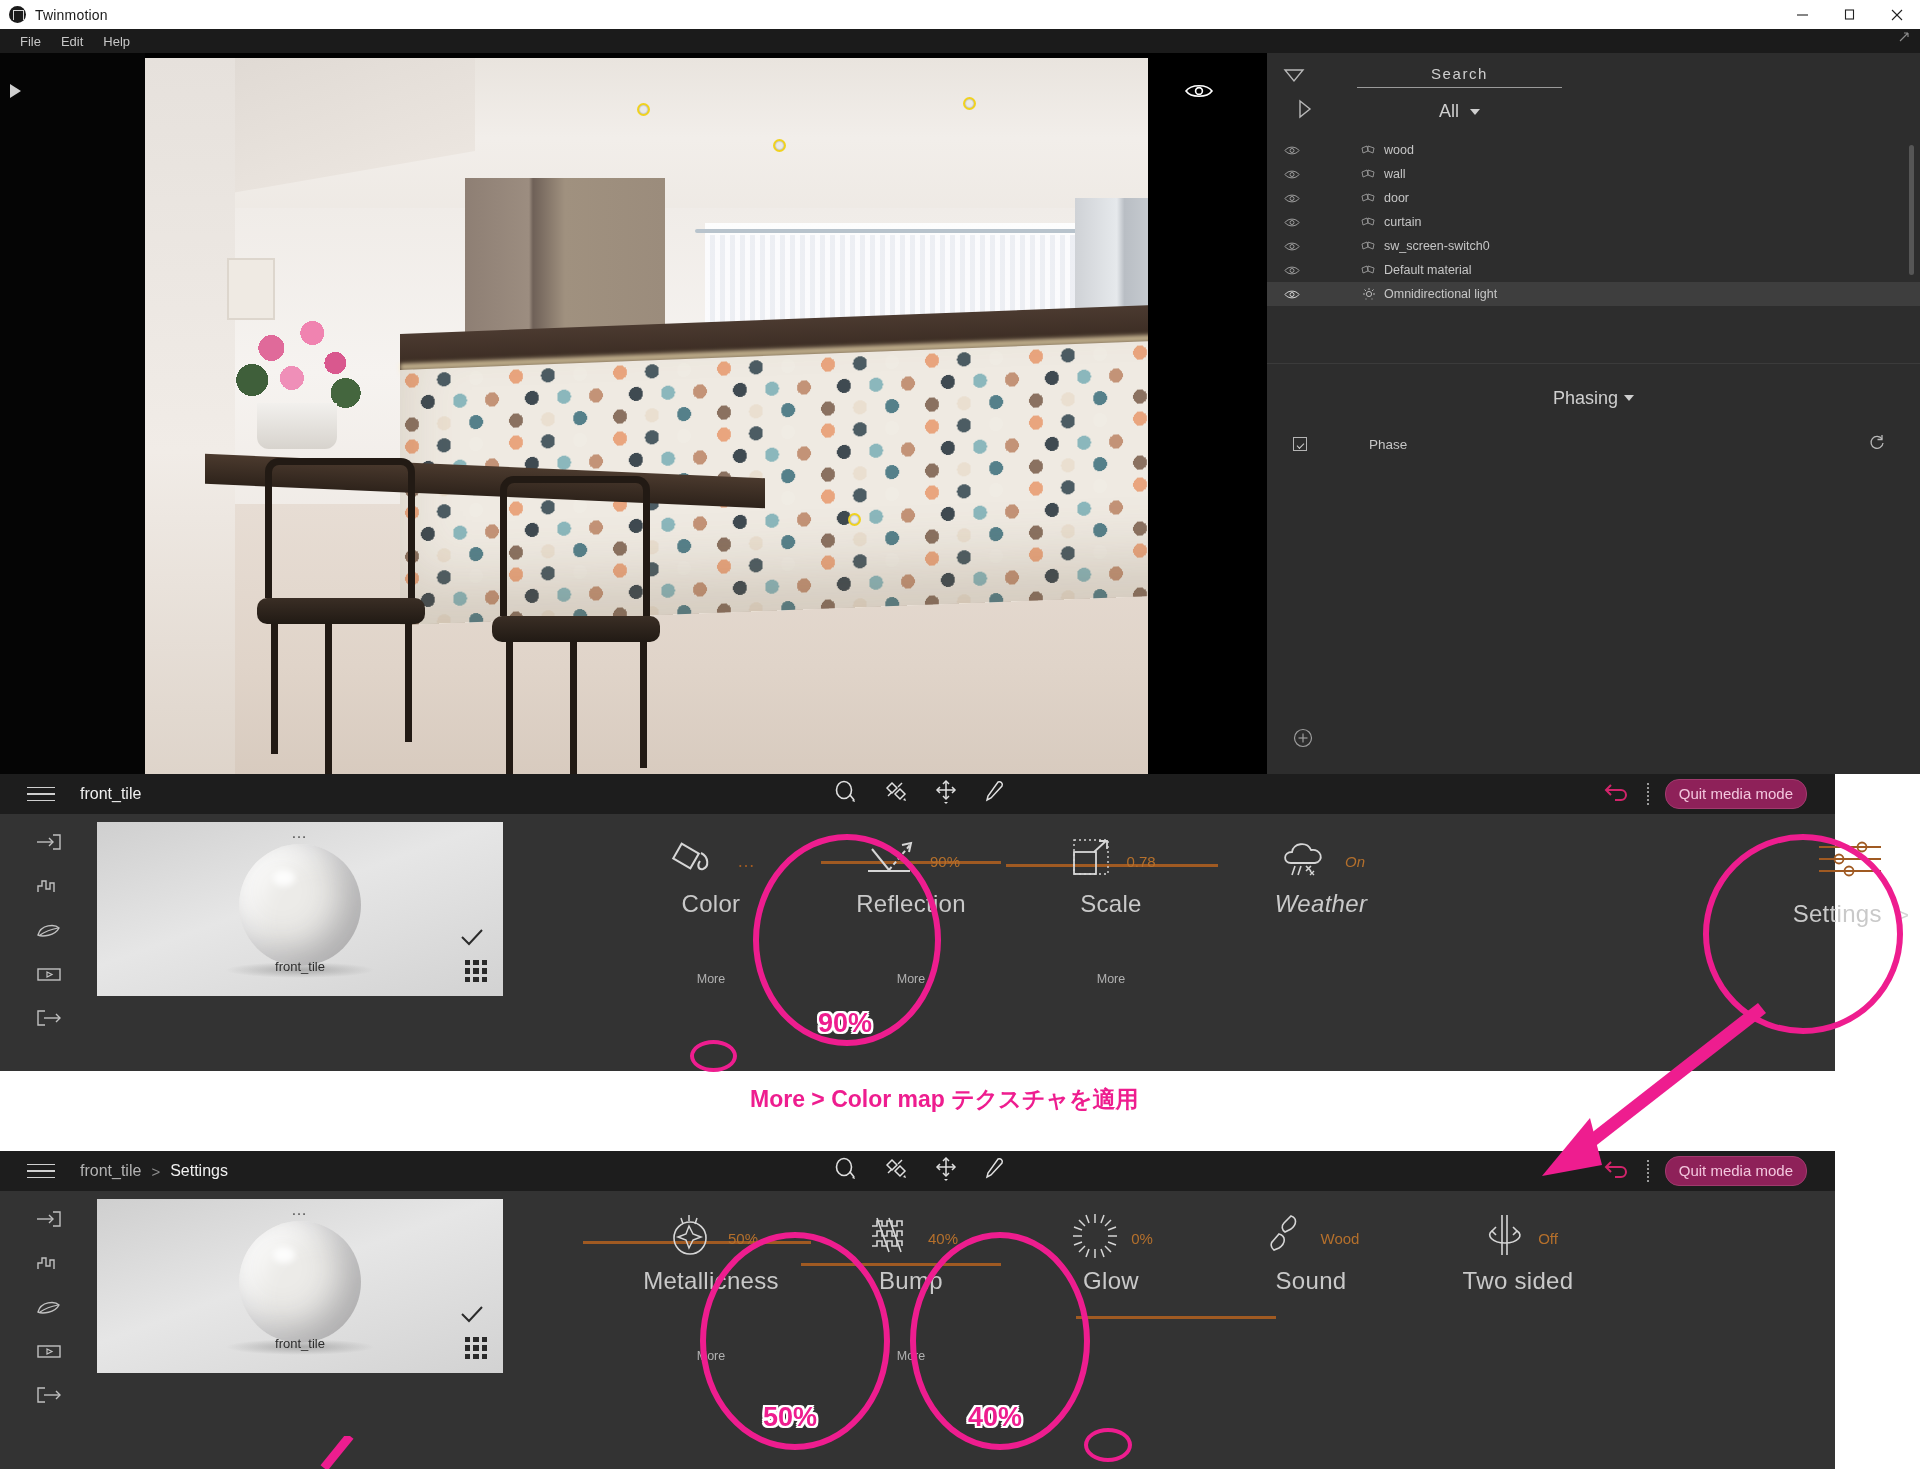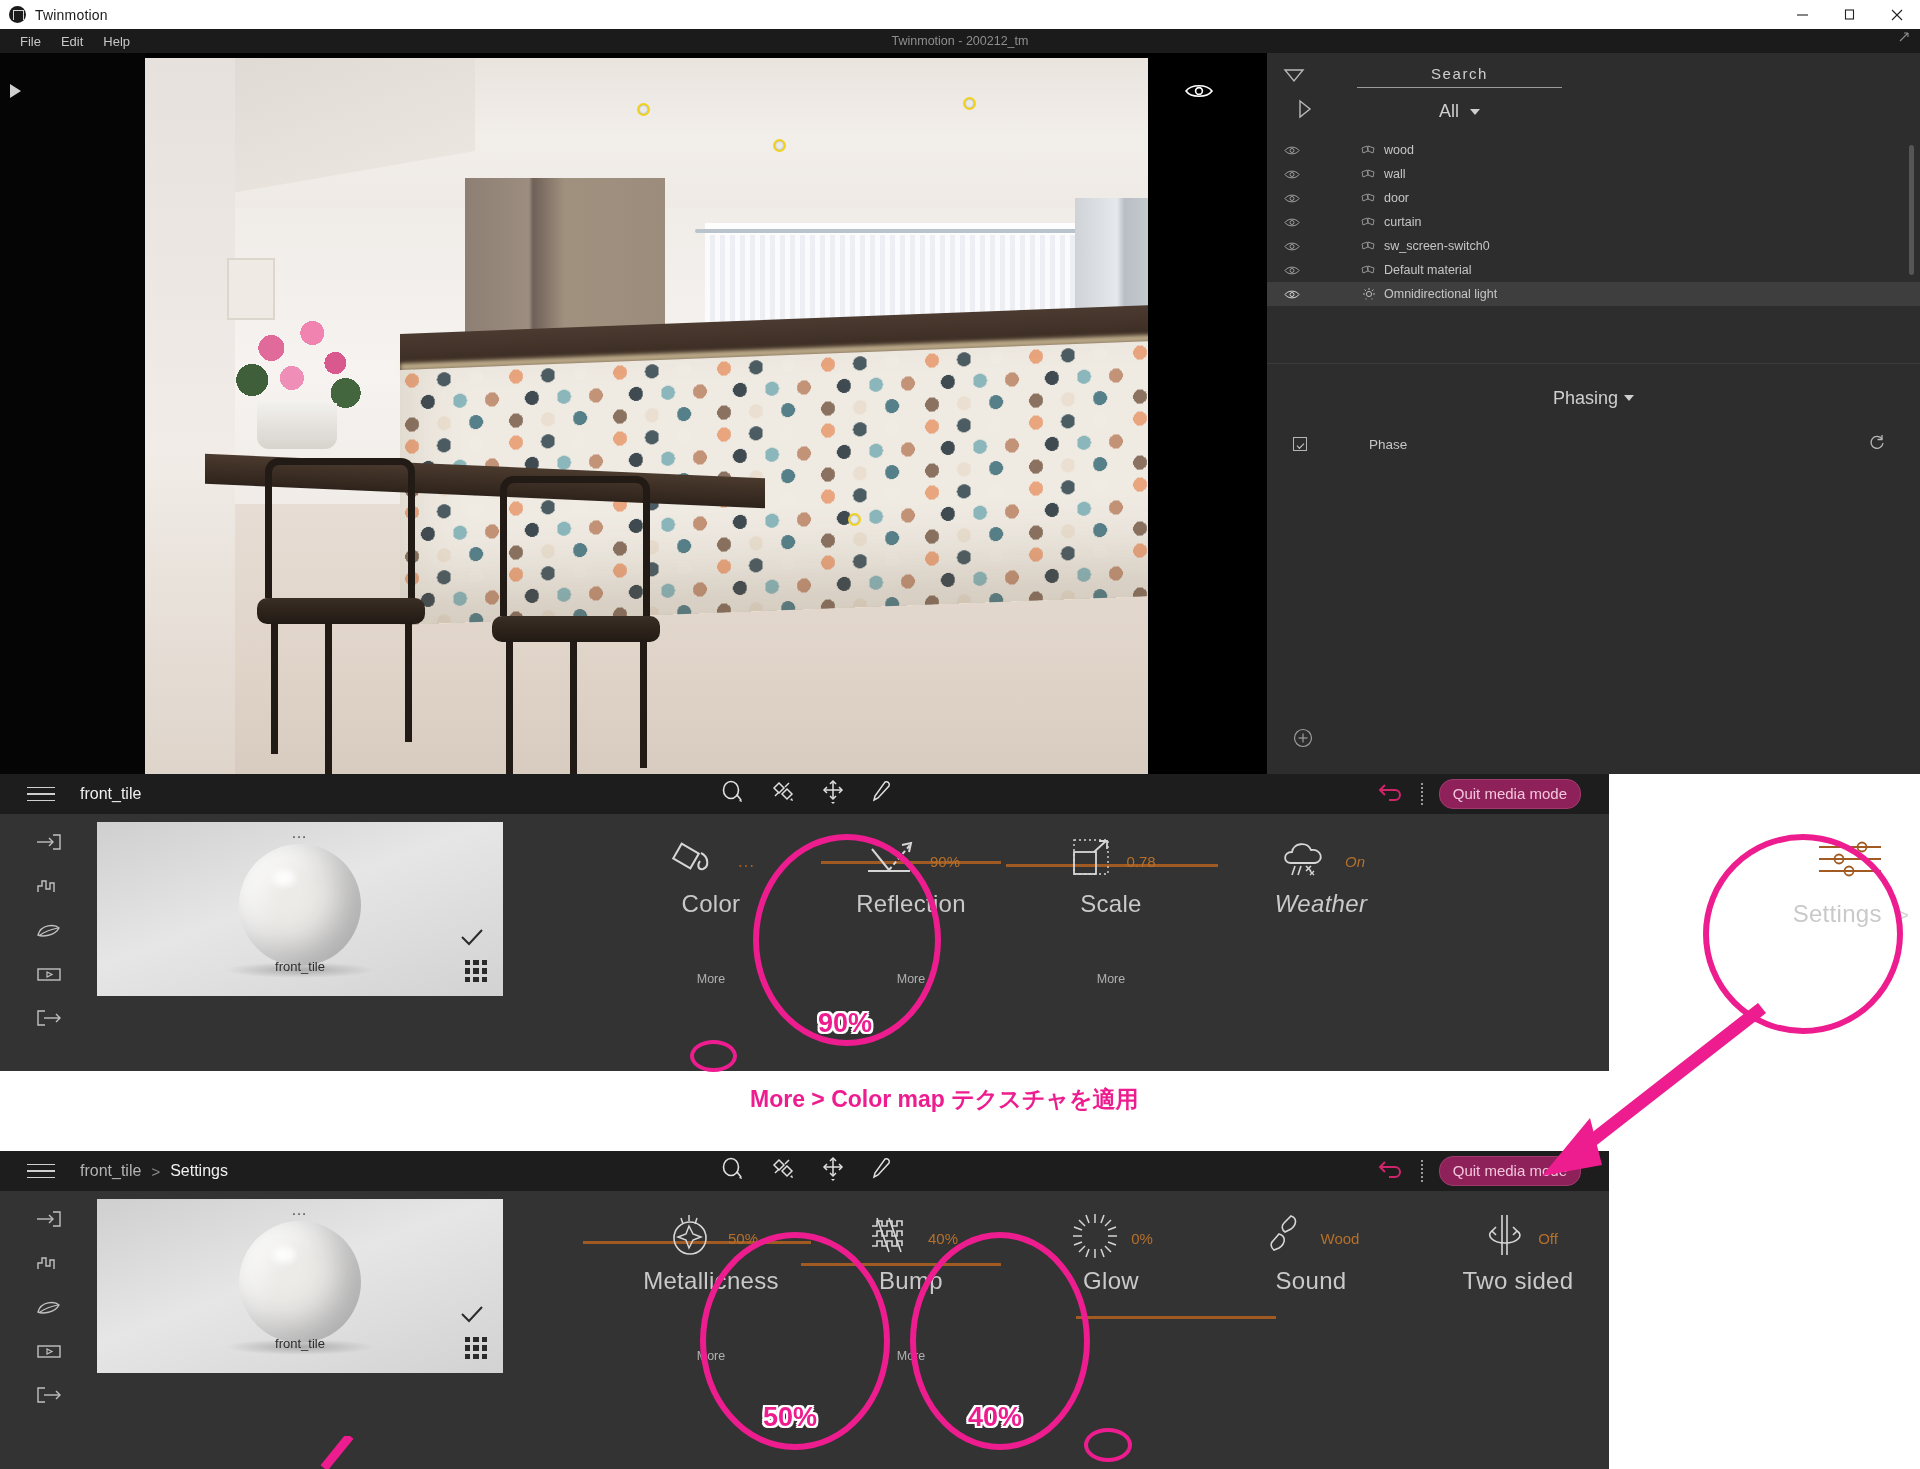--- a/index.html
+++ b/index.html
@@ -238,21 +238,21 @@
   }
   .chk::after{
     content:""; position:absolute; left:3px; top:5px; width:6px;height:3px;
     border-left:1.6px solid #cfcfcf; border-bottom:1.6px solid #cfcfcf; transform:rotate(-45deg);
   }
   .phaselabel{ color:#c6c6c6; font-size:13.5px; margin-left:62px; }
   .refresh-ico{ margin-left:auto; margin-right:34px; }
   .plusbtn{ position:absolute; left:26px; bottom:22px; }
 
   
-  .matpanel{ position:absolute; left:0; width:1609px; background:#333333; }
+  .matpanel{ position:absolute; left:0; width:1835px; background:#333333; }
   .mp-top{
     height:40px; background:#1d1d1d; display:flex; align-items:center; position:relative;
   }
   .hamburger{ margin-left:27px; width:28px; }
   .hamburger span{ display:block; height:1.6px; background:#cfcfcf; margin:5px 0; }
   .mp-crumb{ margin-left:25px; display:flex; align-items:center; gap:10px; }
   .mp-crumb .c1{ color:#b3b3b3; font-size:16px; }
   .mp-crumb .csep{ color:#8e8e8e; font-size:15px; }
   .mp-crumb .c2{ color:#f0f0f0; font-size:16px; }
   .mp-tools{
@@ -380,21 +380,20 @@
           </svg>
       </div>
     </div>
   </div>
 
   <div class="menubar">
     <div class="mi">File</div>
     <div class="mi">Edit</div>
     <div class="mi">Help</div>
   </div>
-  <div class="tmtitle">Twinmotion - 200212_tm</div>
   <div class="tmresize">
     <svg width="14" height="14" viewBox="0 0 14 14">
         <path d="M12 2 L4 10 M12 2 L12 6 M12 2 L8 2" stroke="#8e8e8e" stroke-width="1.1" fill="none"></path>
       </svg>
   </div>
 
   <div class="mainbg"></div>
   <div class="leftblack"></div>
   <div class="play-left"></div>
 

